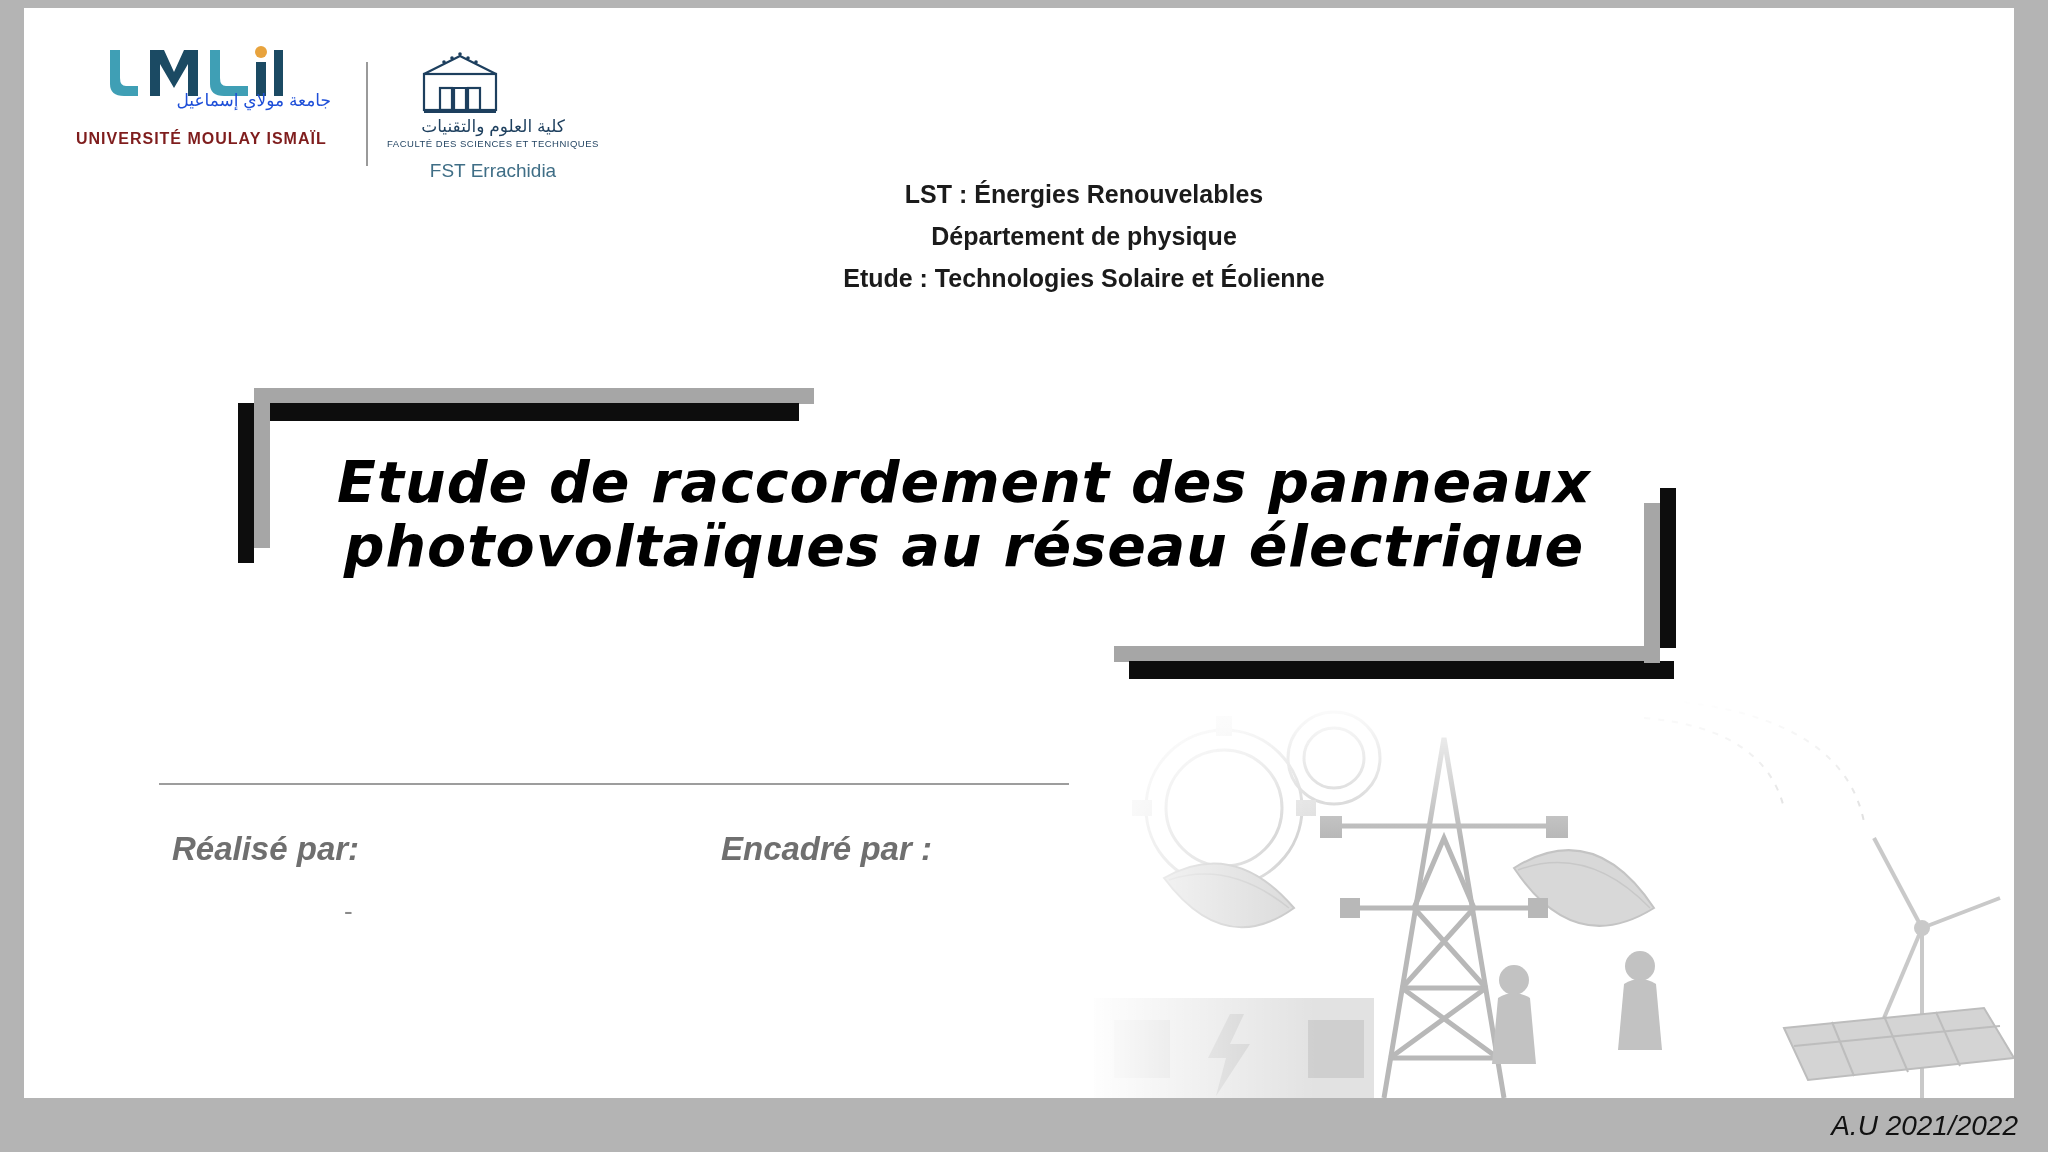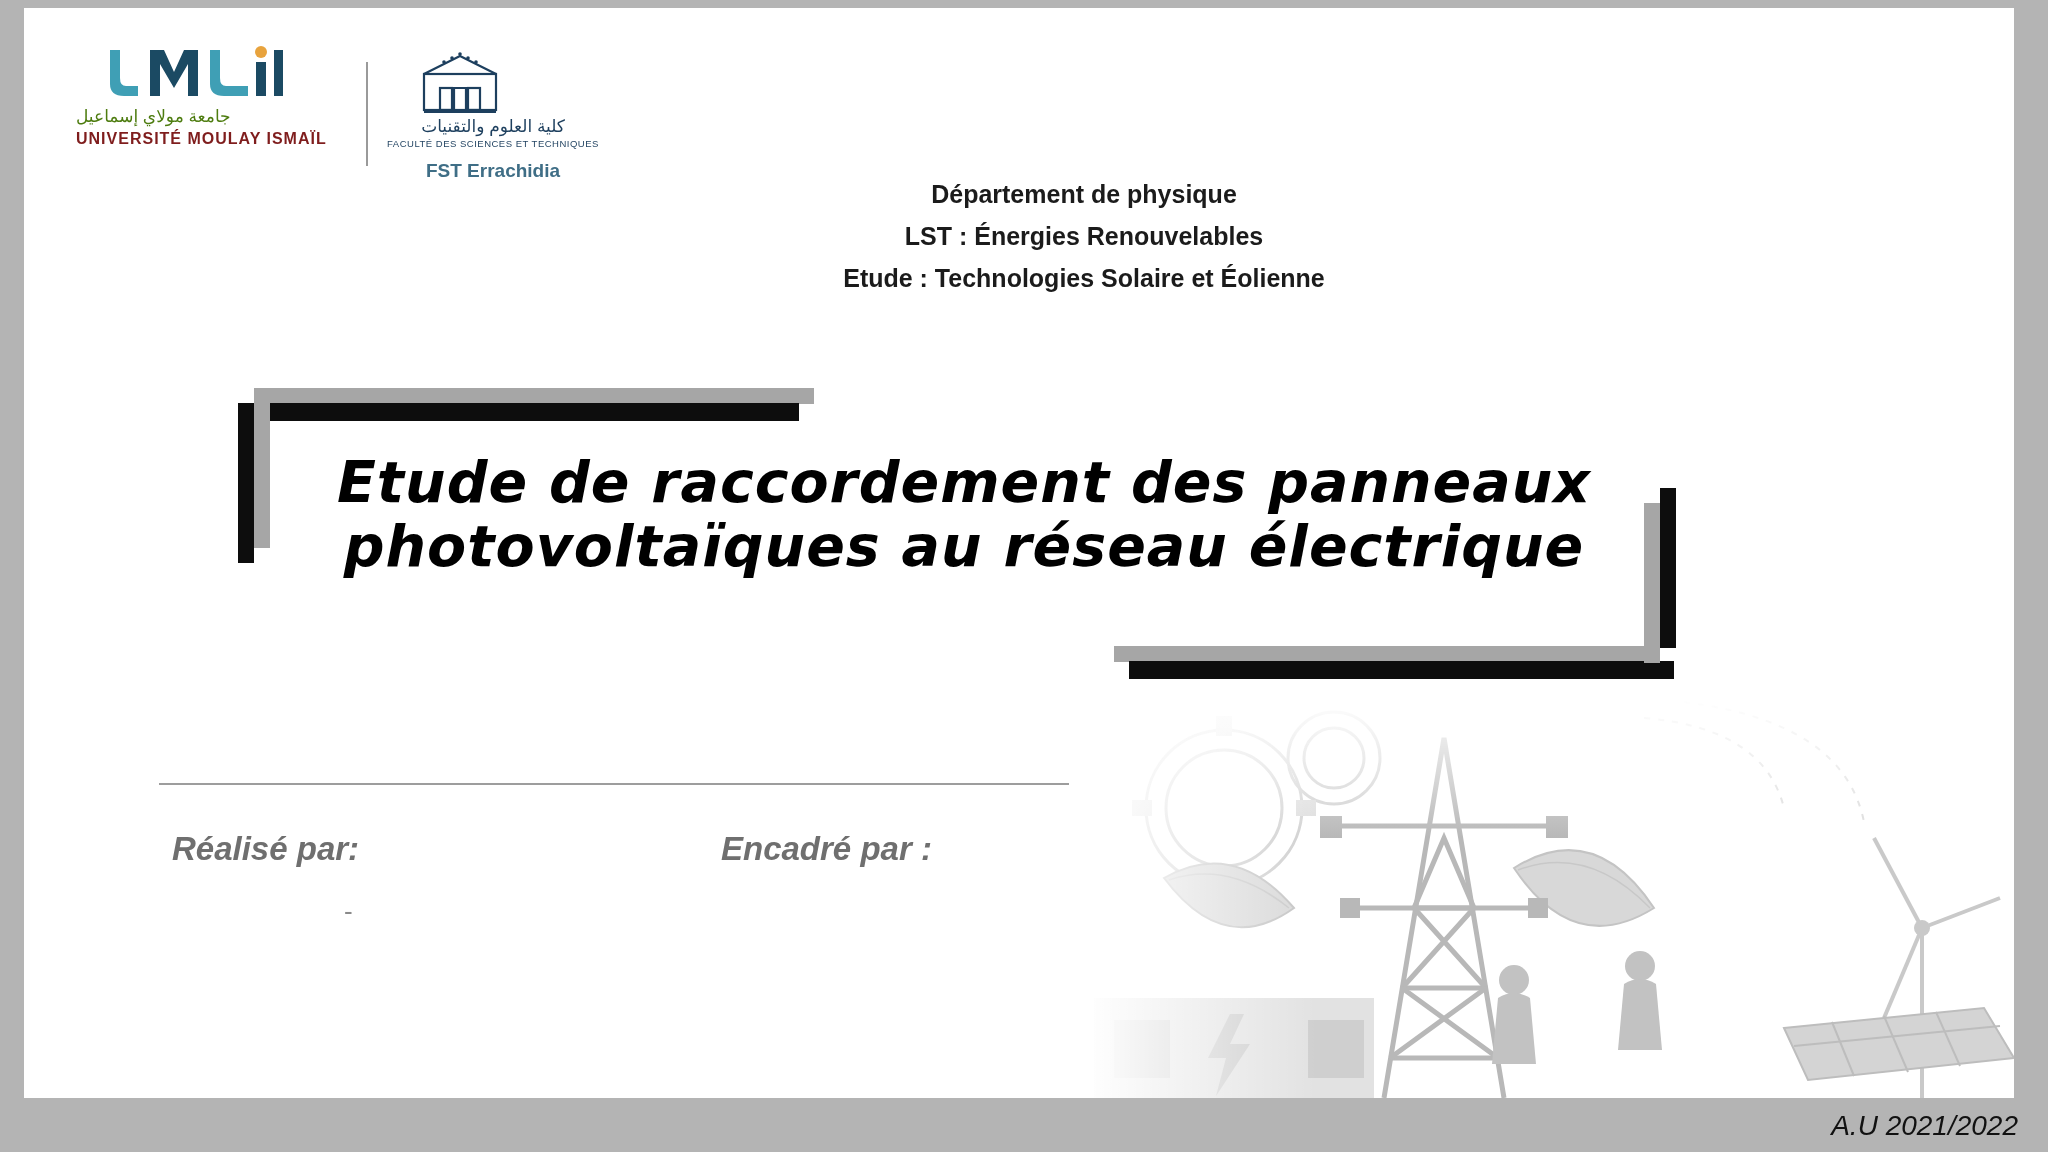--- a/index.html
+++ b/index.html
@@ -49,26 +49,26 @@
   .umi-mark {
     position: absolute;
     left: 22px;
     top: 0px;
     width: 210px;
     height: 62px;
   }
   .umi-arabic {
     position: absolute;
     left: 0px;
-    top: 62px;
+    top: 46px;
     width: 255px;
-    text-align: left;
+    text-align: right;
     font-size: 17px;
     letter-spacing: 2px;
-    color: #4d7c0f;
+    color: #1d4ed8;
     direction: rtl;
   }
   .umi-latin {
     position: absolute;
     left: 0px;
     top: 86px;
     width: 255px;
     font-size: 16px;
     letter-spacing: 1px;
     color: #7f1d1d;
@@ -116,21 +116,21 @@
     letter-spacing: 0.5px;
     color: #1d3f5e;
   }
   .fst-name {
     position: absolute;
     left: -10px;
     top: 112px;
     width: 230px;
     text-align: center;
     font-size: 19px;
-    font-weight: bold;
+    font-weight: normal;
     color: #3f6e86;
   }
 
   
   .dept {
     position: absolute;
     left: 560px;
     top: 165px;
     width: 1000px;
     text-align: center;
@@ -282,22 +282,22 @@
             </g>
           </svg>
         </div>
         <div class="fst-arabic">كلية العلوم والتقنيات</div>
         <div class="fst-latin">FACULTÉ DES SCIENCES ET TECHNIQUES</div>
         <div class="fst-name">FST Errachidia</div>
       </div>
     </div>
 
     <div class="dept">
+      <div>LST : Énergies Renouvelables</div>
       <div>Département de physique</div>
-      <div>LST : Énergies Renouvelables</div>
       <div>Etude : Technologies Solaire et Éolienne</div>
     </div>
 
     <div class="title-zone">
       <div class="bar bar-top-grey"></div>
       <div class="bar bar-top-black"></div>
       <div class="bar bar-left-grey"></div>
       <div class="bar bar-left-black"></div>
       <div class="bar bar-bot-grey"></div>
       <div class="bar bar-bot-black"></div>

